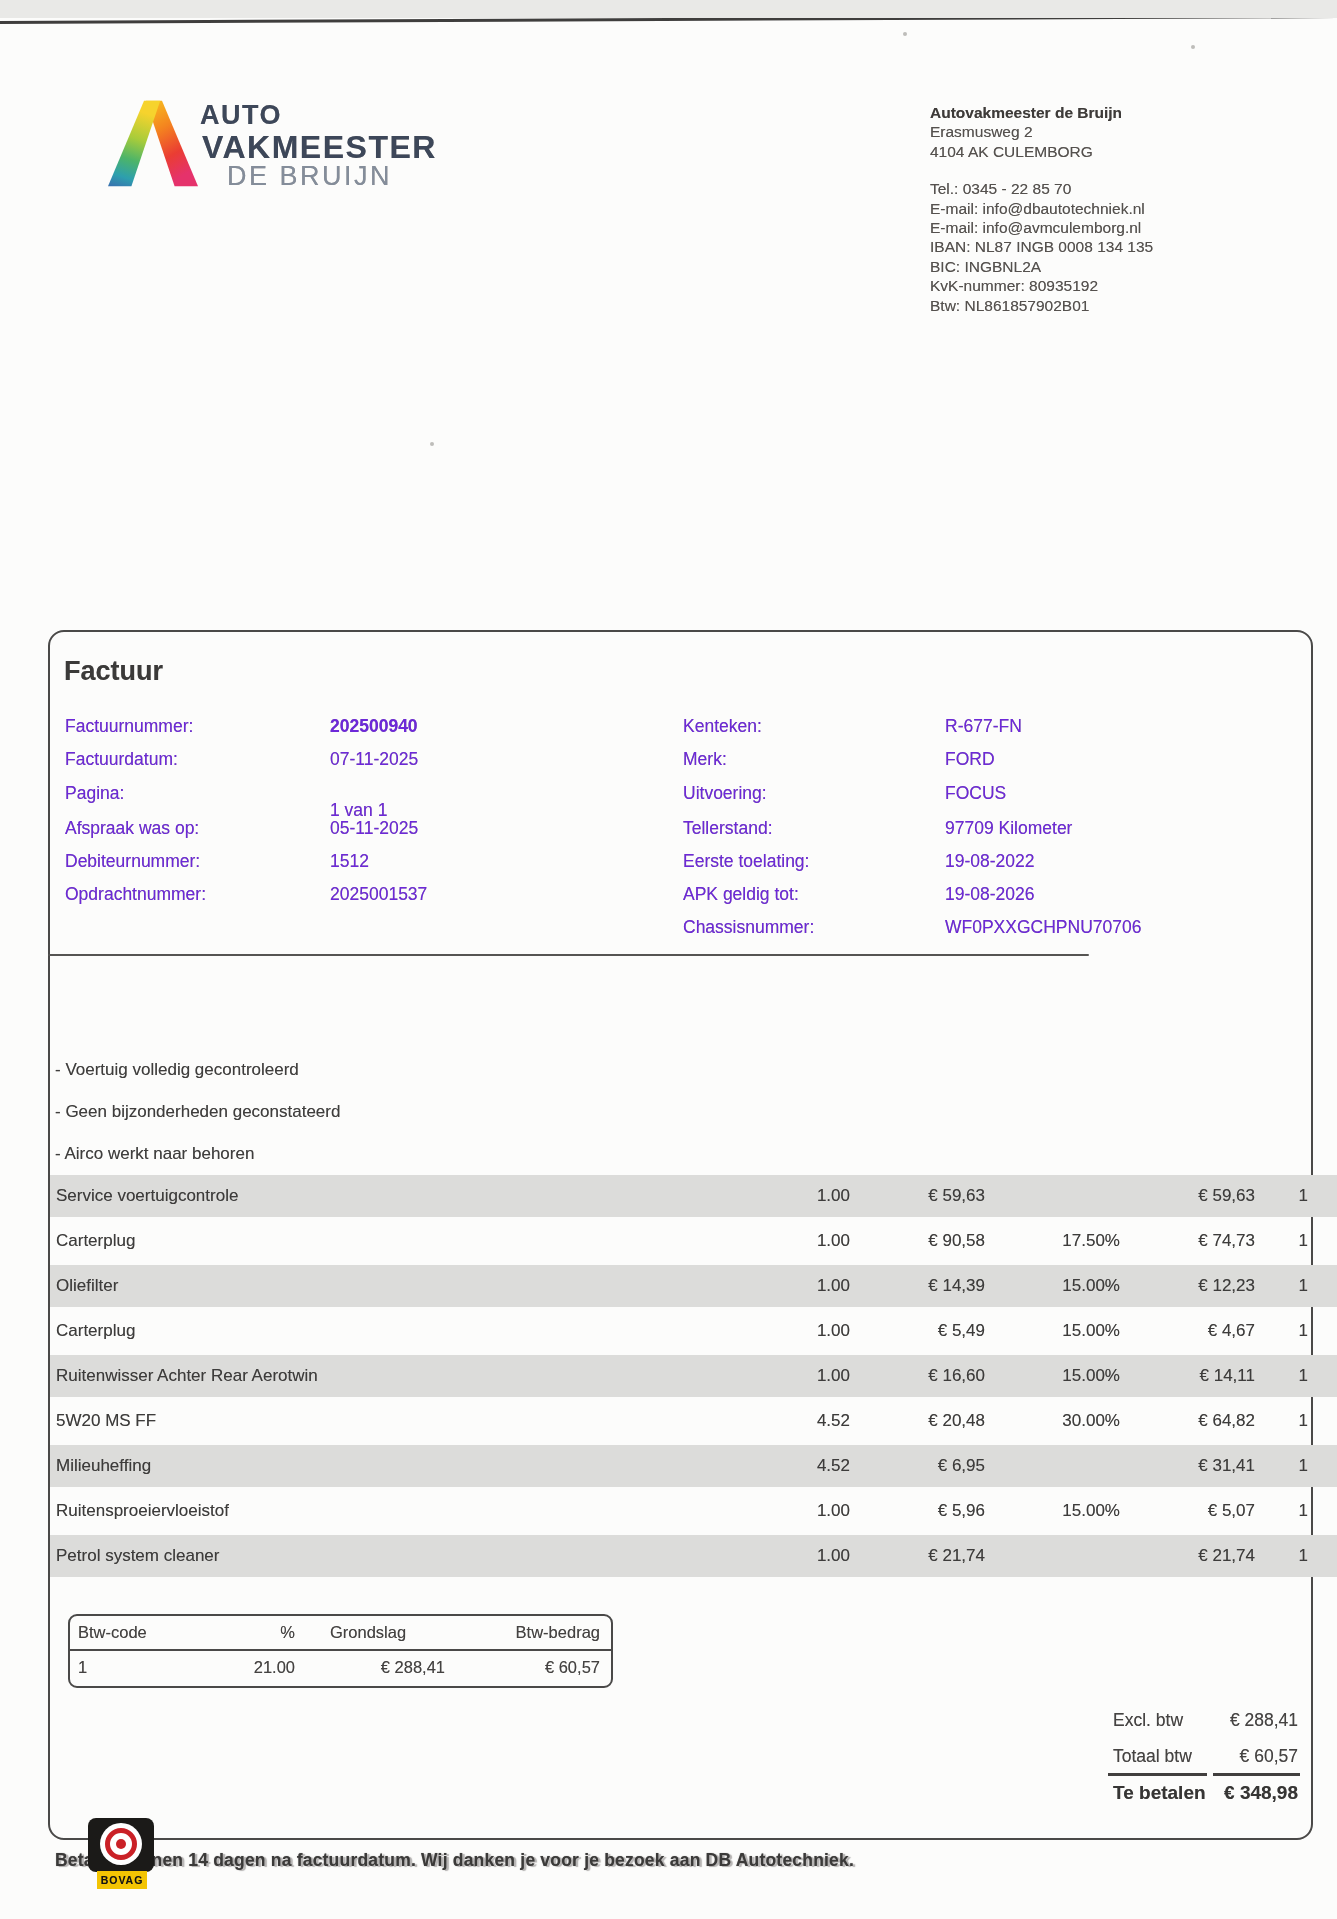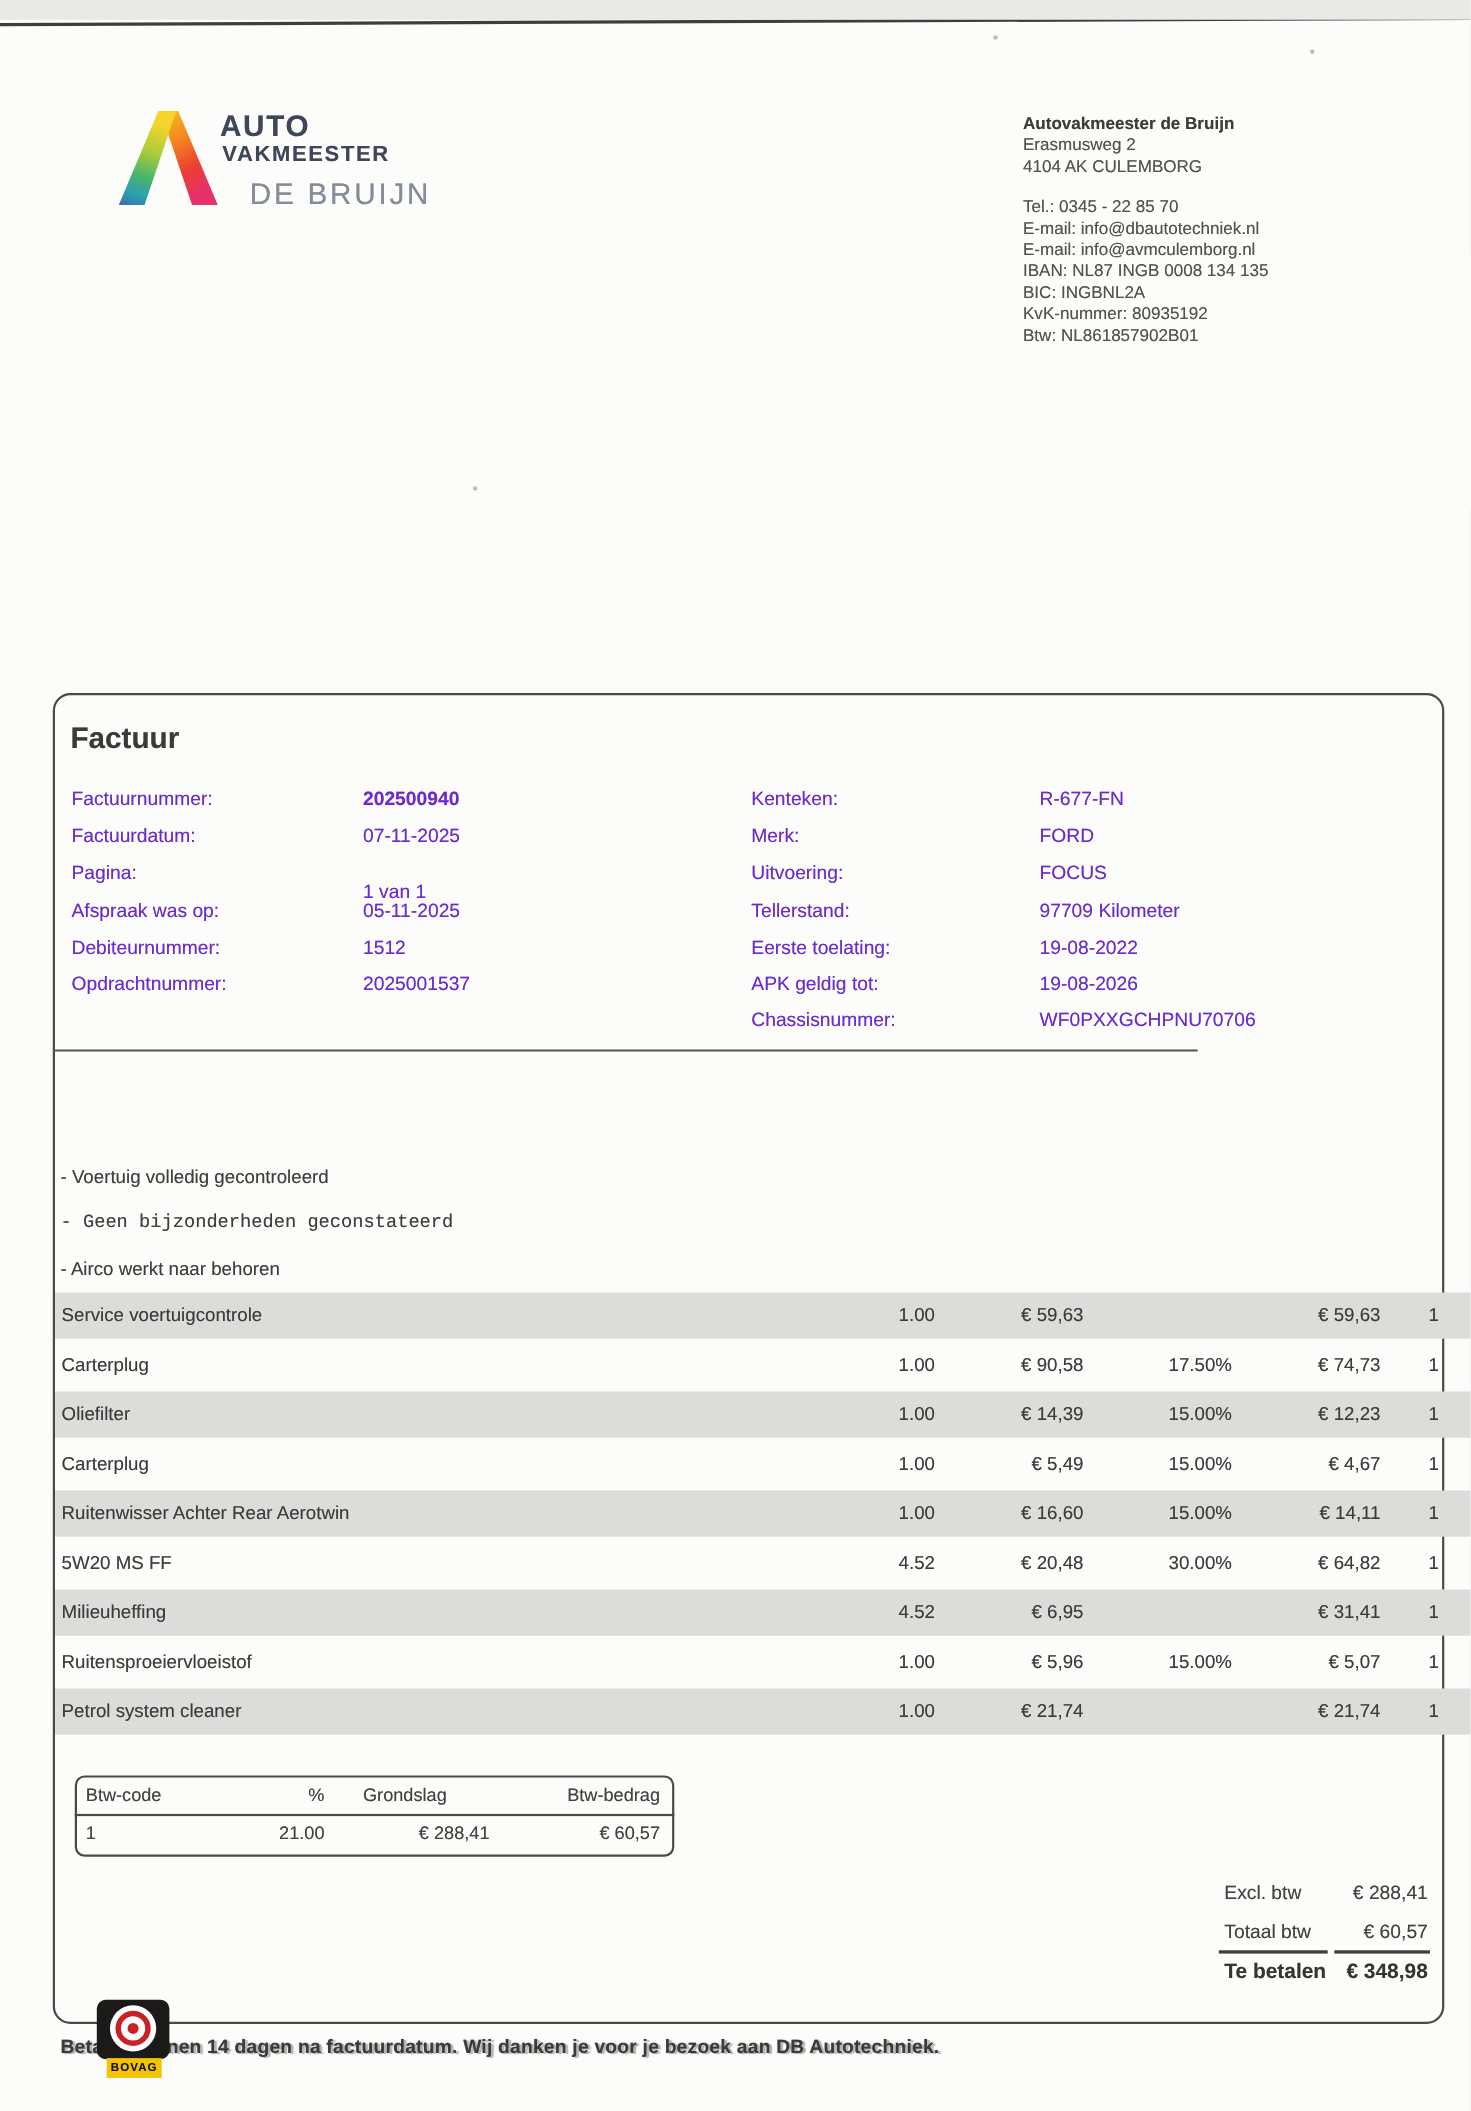--- a/index.html
+++ b/index.html
@@ -89,21 +89,21 @@
           <stop offset="58%" stop-color="#4cb469"></stop>
             <stop offset="80%" stop-color="#2d9fae"></stop>
           <stop offset="100%" stop-color="#3c63b0"></stop>
         </linearGradient>
       </defs>
       <polygon points="42,2 60,2 100,97 74,97" fill="url(#lgR)"></polygon>
       <polygon points="40,2 58,2 26,97 0,97" fill="url(#lgL)"></polygon>
     </svg>
   </div>
   <div class="abs brand-word" style="left:200px; top:82px; font-size:27px;">AUTO</div>
-  <div class="abs brand-word" style="left:202px; top:111px; font-size:20px;">VAKMEESTER</div>
+  <div class="abs brand-word" style="left:202px; top:111px; font-size:32px;">VAKMEESTER</div>
   <div class="abs brand-sub" style="left:227px; top:143px; font-size:27px;">DE BRUIJN</div>
 
   <div class="abs company" style="left:930px; top:85px; width:260px;">
     <div class="co-name">Autovakmeester de Bruijn</div>
     <div>Erasmusweg 2</div>
     <div>4104 AK  CULEMBORG</div>
     <div class="gap"></div>
     <div>Tel.: 0345 - 22 85 70</div>
     <div>E-mail: info@dbautotechniek.nl</div>
     <div>E-mail: info@avmculemborg.nl</div>
@@ -146,21 +146,21 @@
   <div class="field" style="left:945px; top:800px;">97709 Kilometer</div>
   <div class="field" style="left:683px; top:833px;">Eerste toelating:</div>
   <div class="field" style="left:945px; top:833px;">19-08-2022</div>
   <div class="field" style="left:683px; top:866px;">APK geldig tot:</div>
   <div class="field" style="left:945px; top:866px;">19-08-2026</div>
   <div class="field" style="left:683px; top:899px;">Chassisnummer:</div>
   <div class="field" style="left:945px; top:899px;">WF0PXXGCHPNU70706</div>
 
 
   <div class="note" style="top:1042px;">- Voertuig volledig gecontroleerd</div>
-  <div class="note" style="top:1084px;font-family:Liberation Mono, monospace;">- Geen bijzonderheden geconstateerd</div>
+  <div class="note" style="top:1084px;">- Geen bijzonderheden geconstateerd</div>
   <div class="note" style="top:1126px;">- Airco werkt naar behoren</div>
 
   <div class="trow shaded" style="top:1157px;">
     <span class="c-desc">Service voertuigcontrole</span>
     <span class="c-qty">1.00</span>
     <span class="c-unit">€ 59,63</span>
     <span class="c-disc"></span>
     <span class="c-amt">€ 59,63</span>
     <span class="c-code">1</span>
   </div>

